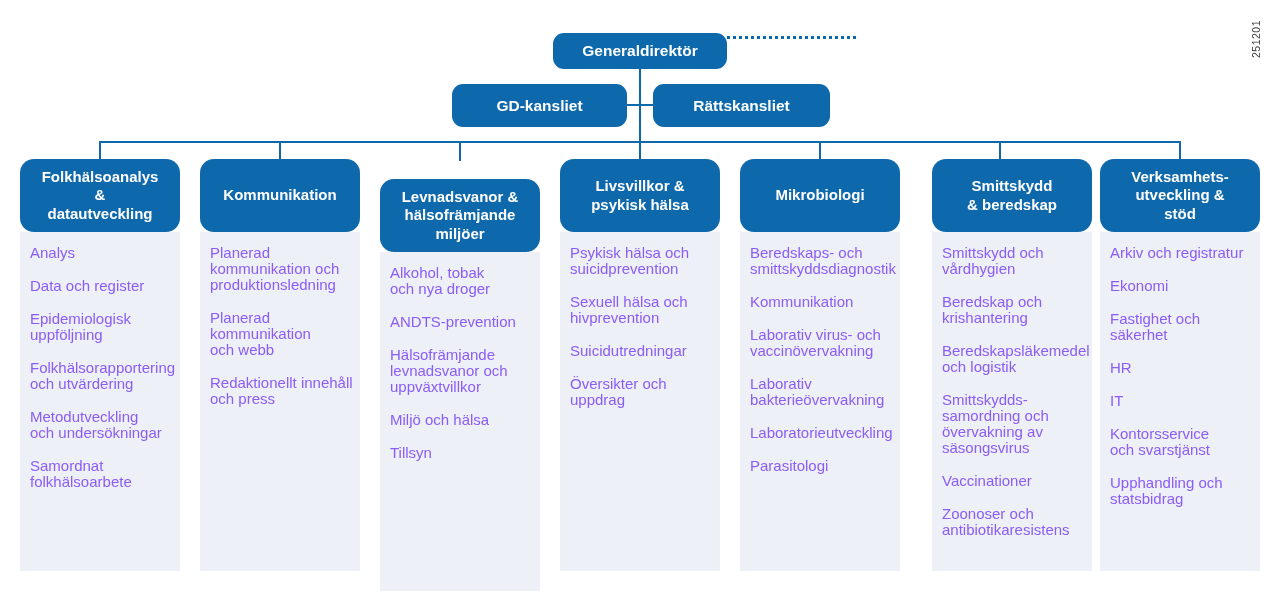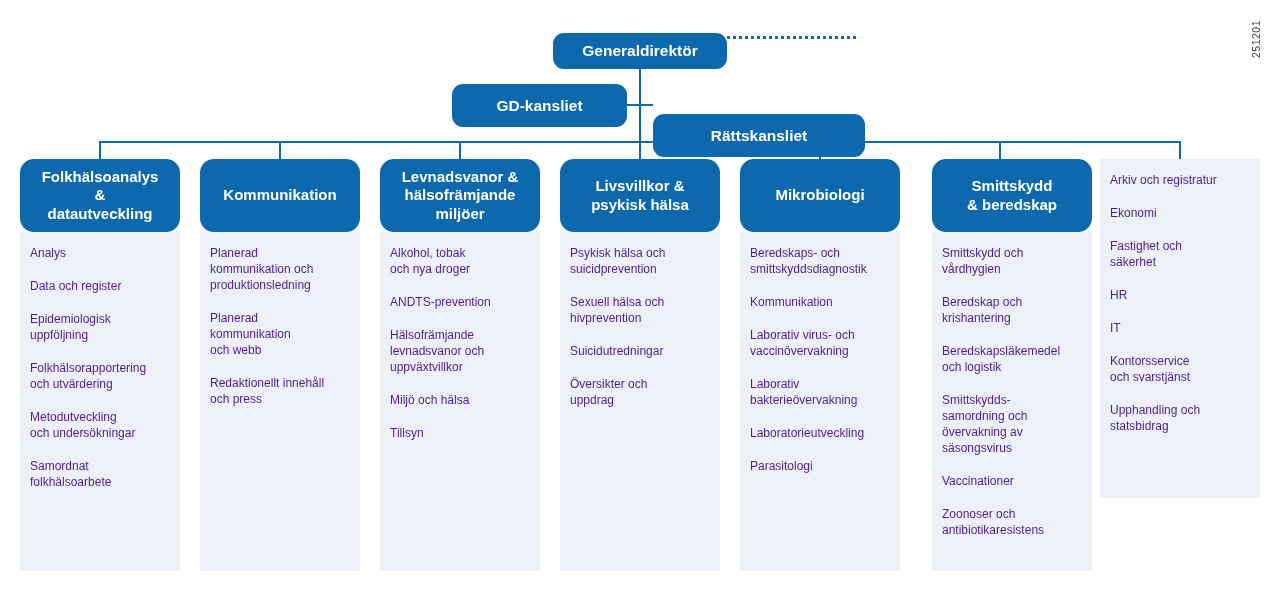--- a/index.html
+++ b/index.html
@@ -22,21 +22,21 @@
     height:73px; background:#0d68ac; color:#ffffff; border-radius:14px;
     display:flex; align-items:center; justify-content:center;
     font-weight:bold; font-size:15px; line-height:18.5px; text-align:center;
     white-space:pre-line; position:relative; z-index:2;
   }
   .panel {
     background:#edf1f7; height:339px; box-sizing:border-box;
     padding:13px 6px 0 10px; overflow:hidden;
   }
   .unit {
-    font-size:12px; line-height:16px; margin:0 0 17px 0; color:#4c1d95;
+    font-size:15px; line-height:16px; margin:0 0 17px 0; color:#8b5cf6;
     white-space:pre-line;
   }
   .stamp {
     position:absolute; left:1226px; top:33px; width:60px; text-align:center;
     transform:rotate(-90deg); transform-origin:center;
     font-size:10.5px; color:#3c3c3c; letter-spacing:0.5px;
   }
 </style>
 </head>
 <body>
@@ -54,21 +54,21 @@
   <div class="line" style="left:999px; top:141px; width:2px; height:20px;"></div>
   <div class="line" style="left:1179px; top:141px; width:2px; height:20px;"></div>
 
   <div class="node" style="left:553px; top:17px; width:174px; height:36px;margin-top:16px;">
     <span>Generaldirektör</span>
   </div>
 
   <div class="node" style="left:452px; top:84px; width:175px; height:43px;">
     <span>GD-kansliet</span>
   </div>
-  <div class="node" style="left:653px; top:84px; width:212px; height:43px;margin-top:30px;">
+  <div class="node" style="left:653px; top:84px; width:177px; height:43px;">
     <span>Rättskansliet</span>
   </div>
 
   <div class="col" style="left:20px;">
     <div class="dept-head">Folkhälsoanalys
 &amp;
 datautveckling</div>
     <div class="panel">
       <div class="unit">Analys</div>
       <div class="unit">Data och register</div>
@@ -90,21 +90,21 @@
 kommunikation och
 produktionsledning</div>
       <div class="unit">Planerad
 kommunikation
 och webb</div>
       <div class="unit">Redaktionellt innehåll
 och press</div>
     </div>
   </div>
 
-  <div class="col" style="left:380px;">
+  <div class="col" style="left:380px;margin-top:20px;">
     <div class="dept-head">Levnadsvanor &amp;
 hälsofrämjande
 miljöer</div>
     <div class="panel">
       <div class="unit">Alkohol, tobak
 och nya droger</div>
       <div class="unit">ANDTS-prevention</div>
       <div class="unit">Hälsofrämjande
 levnadsvanor och
 uppväxtvillkor</div>
@@ -156,20 +156,23 @@
 samordning och
 övervakning av
 säsongsvirus</div>
       <div class="unit">Vaccinationer</div>
       <div class="unit">Zoonoser och
 antibiotikaresistens</div>
     </div>
   </div>
 
   <div class="col" style="left:1100px;">
+    <div class="dept-head">Verksamhets-
+utveckling &amp;
+stöd</div>
     <div class="panel">
       <div class="unit">Arkiv och registratur</div>
       <div class="unit">Ekonomi</div>
       <div class="unit">Fastighet och
 säkerhet</div>
       <div class="unit">HR</div>
       <div class="unit">IT</div>
       <div class="unit">Kontorsservice
 och svarstjänst</div>
       <div class="unit">Upphandling och

